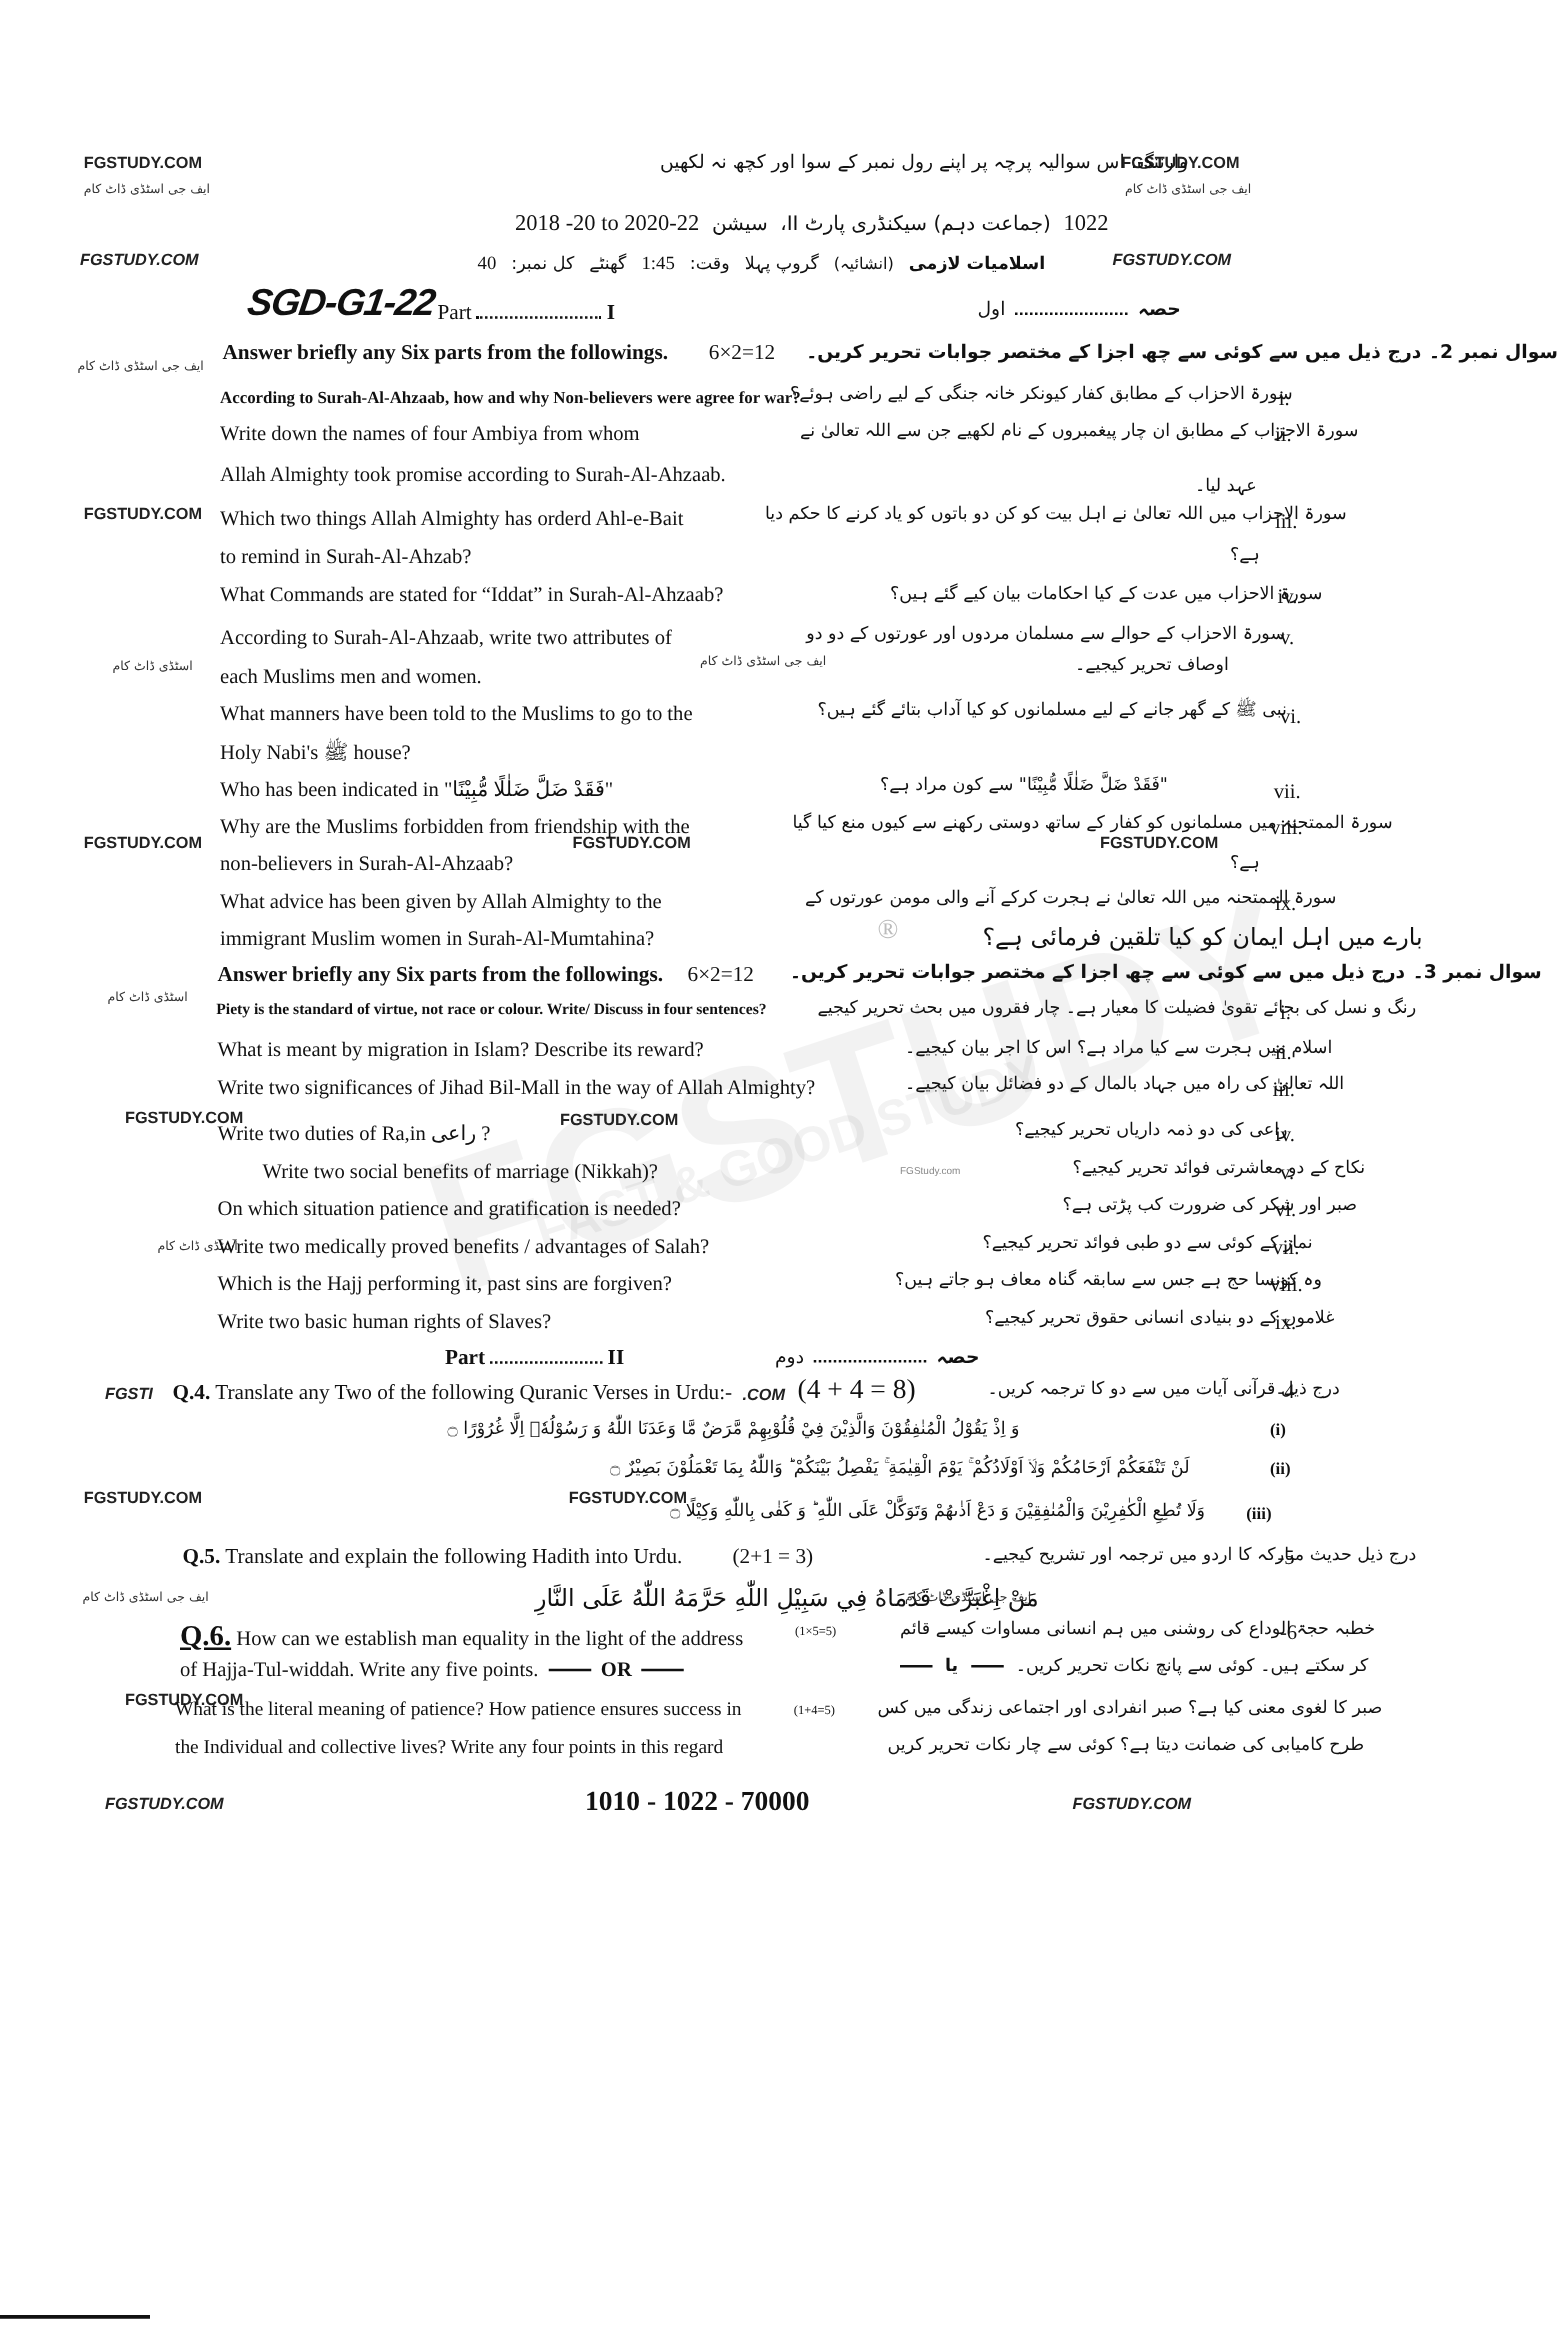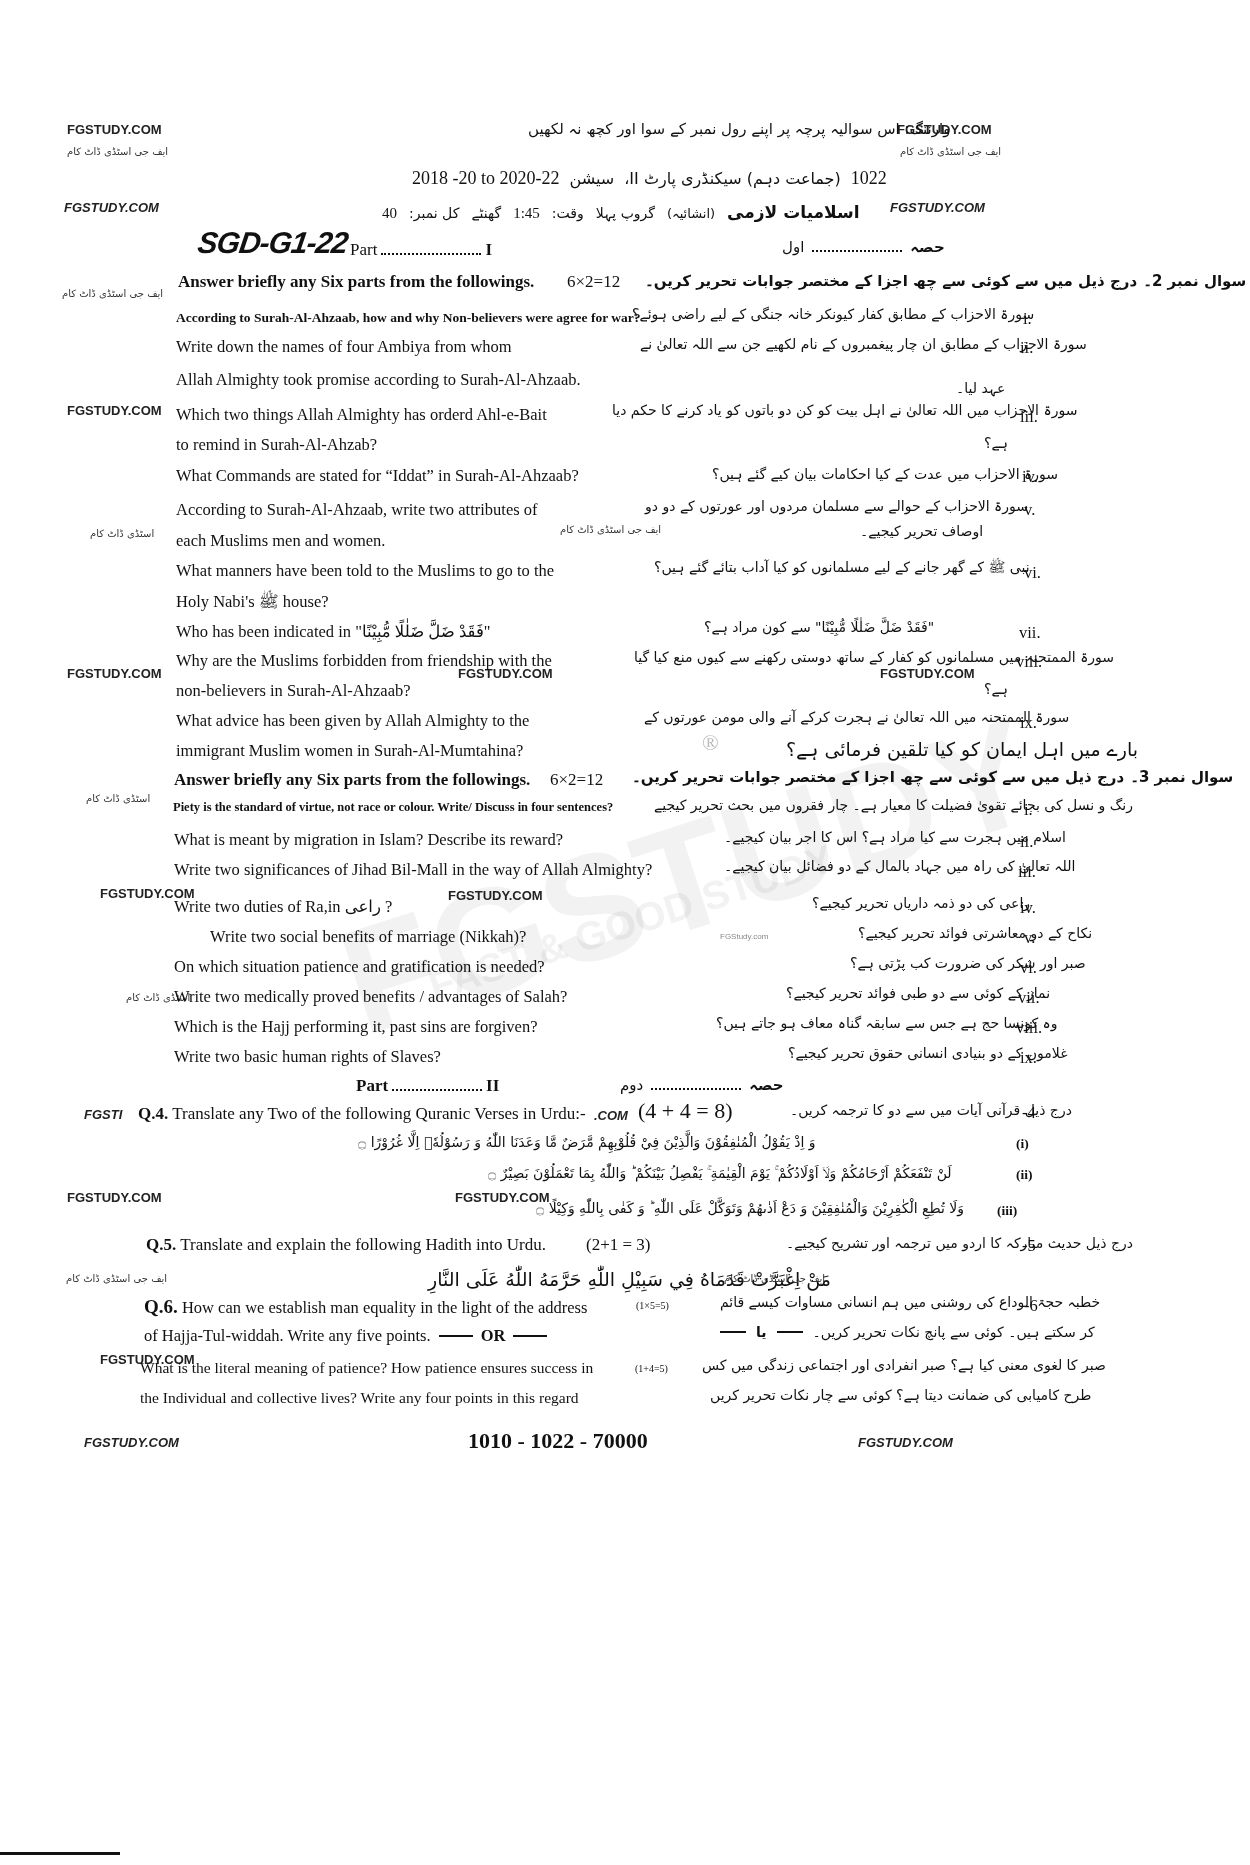--- a/index.html
+++ b/index.html
@@ -41,21 +41,21 @@
 <div class="abs ur" style="left:528px;top:120px;font-size:15px;">وارننگ: اس سوالیہ پرچہ پر اپنے رول نمبر کے سوا اور کچھ نہ لکھیں</div>
 
 <div class="abs" style="left:412px;top:168px;display:flex;gap:10px;align-items:baseline;">
   <span class="num" style="font-size:18px;">2018 -20 to 2020-22</span>
   <span class="ur" style="font-size:16px;text-align:right;">سیشن</span>
   <span class="ur" style="font-size:16px;">(جماعت دہم) سیکنڈری پارٹ II،</span>
   <span class="num" style="font-size:18px;">1022</span>
 </div>
 
 <div class="abs" style="left:382px;top:202px;display:flex;gap:12px;align-items:baseline;direction:rtl;">
-  <span class="ur bold" style="font-size:17px;">اسلامیات لازمی</span>
+  <span class="ur bold" style="font-size:14px;">اسلامیات لازمی</span>
   <span class="ur" style="font-size:13px;">(انشائیہ)</span>
   <span class="ur" style="font-size:14px;">گروپ پہلا</span>
   <span class="ur" style="font-size:14px;">وقت:</span>
   <span class="num" style="direction:ltr;">1:45</span>
   <span class="ur" style="font-size:14px;">گھنٹے</span>
   <span class="ur" style="font-size:14px;">کل نمبر:</span>
   <span class="num" style="direction:ltr;">40</span>
 </div>
 
 <div class="abs title-code" style="left:198px;top:226px;">SGD-G1-22</div>
@@ -218,21 +218,21 @@
 </div>
 <div class="abs en" style="left:586px;top:1235px;font-size:17px;">(2+1 = 3)</div>
 <div class="abs ur" style="left:786px;top:1235px;font-size:14px;">درج ذیل حدیث مبارکہ کا اردو میں ترجمہ اور تشریح کیجیے۔</div>
 <div class="abs en" style="left:1022px;top:1236px;">-5</div>
 
 <div class="abs ur-sm" style="left:66px;top:1273px;">ایف جی اسٹڈی ڈاٹ کام</div>
 <div class="abs arabic" style="left:428px;top:1268px;font-size:19px;">مَنْ اِغْبَرَّتْ قَدَمَاهُ فِي سَبِيْلِ اللّٰهِ حَرَّمَهُ اللّٰهُ عَلَى النَّارِ</div>
 <div class="abs ur-sm" style="left:724px;top:1273px;">ایف جی اسٹڈی ڈاٹ کام</div>
 
 <div class="abs en" style="left:144px;top:1296px;">
-  <span class="bold" style="font-size:19px;">Q.6.</span>
+  <span class="bold" style="font-size:23px;text-decoration:underline;">Q.6.</span>
   <span>How can we establish man equality in the light of the address</span>
 </div>
 <div class="abs" style="left:636px;top:1300px;font-size:10px;">(1×5=5)</div>
 <div class="abs ur" style="left:720px;top:1294px;font-size:14px;">خطبہ حجۃ الوداع کی روشنی میں ہم انسانی مساوات کیسے قائم</div>
 <div class="abs en" style="left:1024px;top:1296px;">-6</div>
 
 <div class="abs en" style="left:144px;top:1326px;display:flex;gap:8px;align-items:center;">
   <span>of Hajja-Tul-widdah. Write any five points.</span>
   <span style="display:inline-block;width:34px;border-top:2px solid #111;"></span>
   <span class="bold">OR</span>

